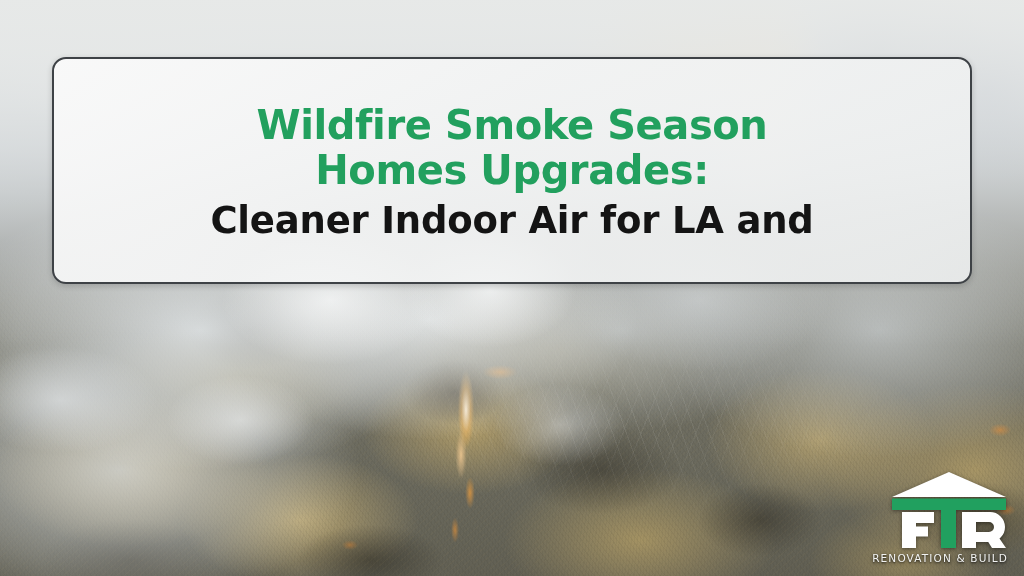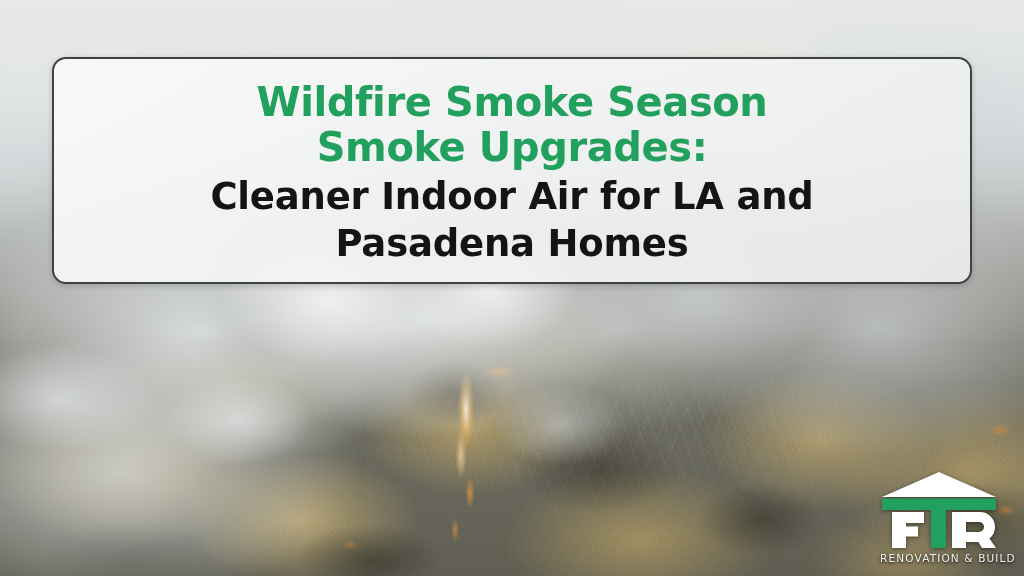--- a/index.html
+++ b/index.html
@@ -184,21 +184,21 @@
   .subhead .sh-line { display: block; font-weight: bold; }
 
   
   .logo {
     position: absolute;
     right: 16px;
     bottom: 12px;
     width: 128px;
     display: flex;
     flex-direction: column;
-    align-items: flex-start;
+    align-items: flex-end;
     filter: drop-shadow(0 1px 2px rgba(0,0,0,.45));
   }
   .logo-mark {
     position: relative;
     width: 118px;
     height: 82px;
   }
   .logo-mark svg { display: block; width: 118px; height: 82px; }
 
   .logo-tagline {
@@ -225,25 +225,24 @@
     <div class="layer l-branch"></div>
     <div class="layer l-fire"></div>
     <div class="layer l-smoke1"></div>
     <div class="layer l-smoke2"></div>
     <div class="layer l-haze"></div>
   </div>
 
   <div class="title-card">
     <h1 class="headline">
       <span class="hl-line">Wildfire Smoke Season</span>
-      <span class="hl-line">Smoke Upgrades:</span>
+      <span class="hl-line">Homes Upgrades:</span>
     </h1>
     <h2 class="subhead">
       <span class="sh-line">Cleaner Indoor Air for LA and</span>
-      <span class="sh-line">Pasadena Homes</span>
     </h2>
   </div>
 
   <div class="logo">
     <div class="logo-mark">
       <svg viewBox="0 0 118 82" xmlns="http://www.w3.org/2000/svg" aria-hidden="true">
 
         <polygon points="59,3 116,28 2,28" fill="#ffffff"></polygon>
 
         <rect x="2" y="29.5" width="114" height="11.5" fill="#21a05f"></rect>

